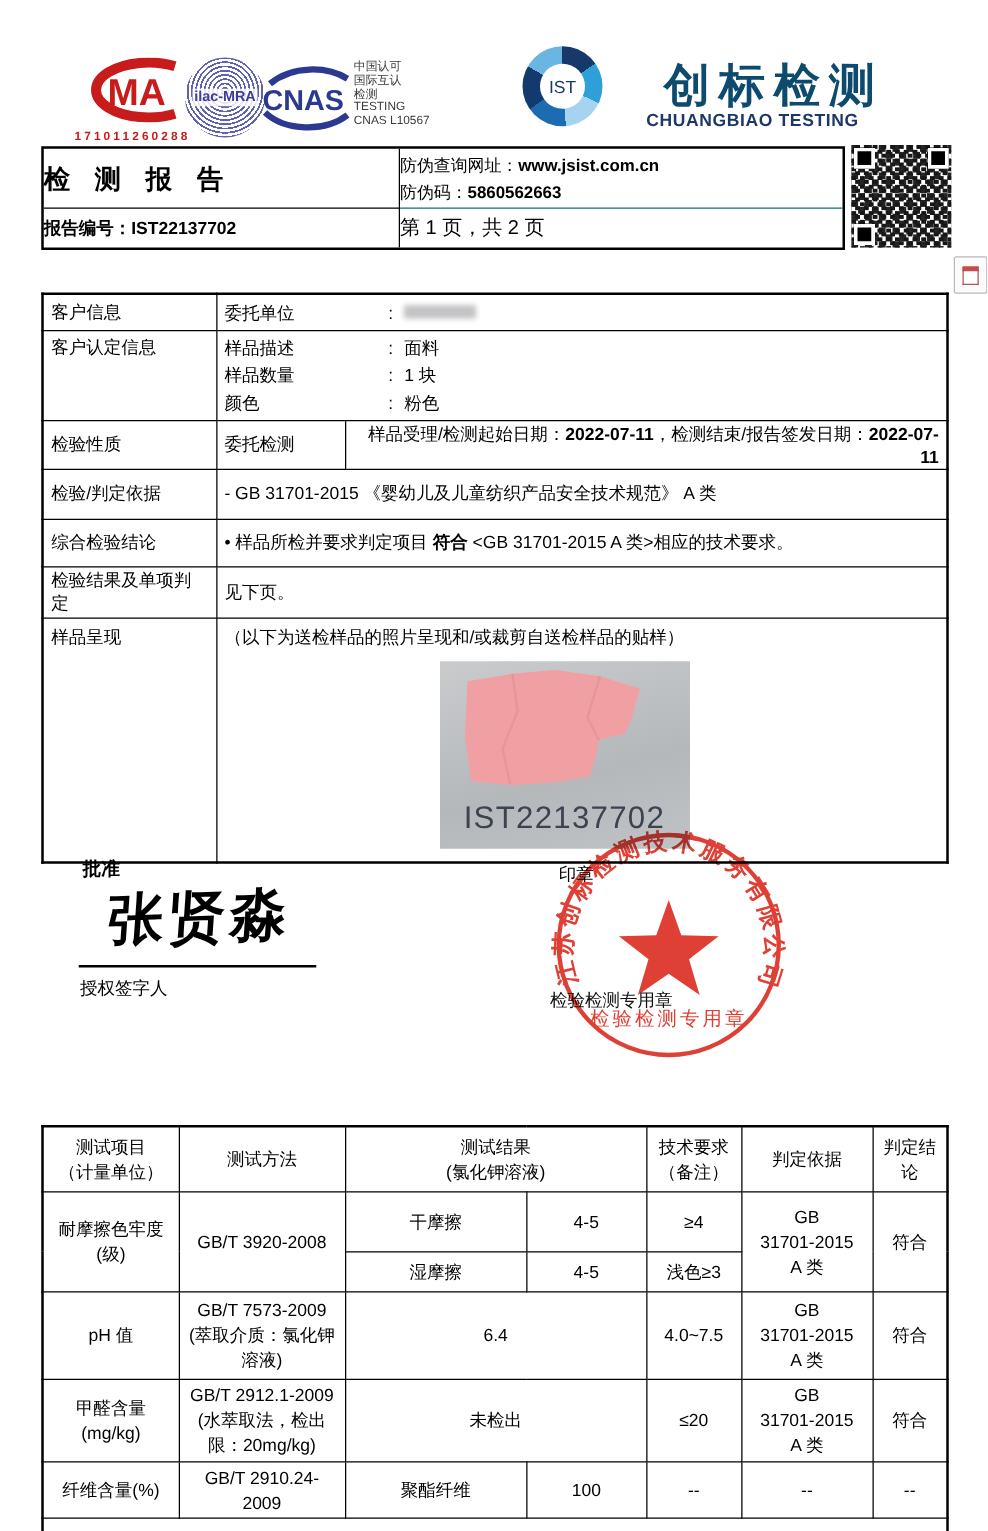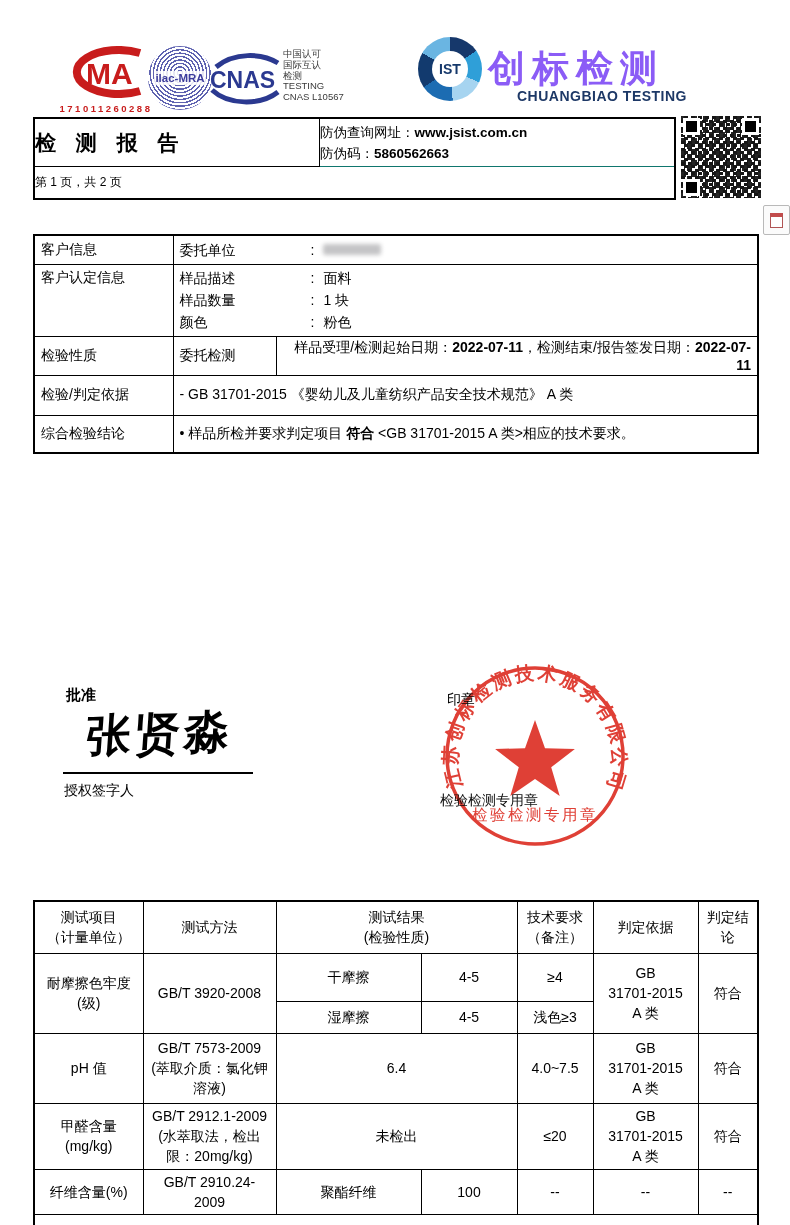--- a/index.html
+++ b/index.html
@@ -13,34 +13,34 @@
   .ilac { position:absolute; left:148px; top:46px; width:64px; height:64px; border-radius:50%;
           background:repeating-radial-gradient(circle at 50% 42%, #ffffff 0 2px, #5e62b0 2px 3.4px);
           display:flex; align-items:center; justify-content:center; }
   .ilac-txt { background:rgba(255,255,255,.85); color:#3c3c9c; font-weight:bold; font-size:11.5px; padding:1px 1px; }
   .cnas { position:absolute; left:208px; top:50px; }
   .accred { position:absolute; left:283px; top:49px; font-size:9.5px; line-height:10.8px; color:#3a3a3a; }
   .accred span { display:block; }
   .ist { position:absolute; left:418px; top:37px; width:64px; height:64px; border-radius:50%;
          background:conic-gradient(#16386b 0 55deg,#2f9fd8 55deg 115deg,#a6d4f0 115deg 175deg,#1c6cb2 175deg 235deg,#123a6e 235deg 300deg,#6ab5e2 300deg 360deg);
          display:flex; align-items:center; justify-content:center; }
-  .ist-core { width:36px; height:36px; border-radius:50%; background:#fff; color:#15386b; font-weight:bold;
+  .ist-core { width:36px; height:36px; border-radius:50%; background:#fff; color:#15386b; font-weight:normal;
               font-size:14px; display:flex; align-items:center; justify-content:center; }
-  .c-cn { position:absolute; left:488px; top:44px; font-family:"Liberation Serif", serif;
-          font-size:37px; font-weight:bold; letter-spacing:7px; color:#8b5cf6; }
+  .c-cn { position:absolute; left:531px; top:44px; font-family:"Liberation Serif", serif;
+          font-size:37px; font-weight:bold; letter-spacing:7px; color:#0c4a6e; }
   .c-en { position:absolute; left:517px; top:88px; font-size:14px; font-weight:bold; color:#1d3866; letter-spacing:.5px; }
 
   
   .rpt { position:absolute; left:33px; top:117px; width:643px; border:2px solid #000;
          display:grid; grid-template-columns:285px 1fr; grid-template-rows:48px 31px; }
   .rpt > div { display:flex; flex-direction:column; align-items:flex-start; justify-content:center; }
   .rpt .tl { border-right:1px solid #000; border-bottom:1px solid #000; font-size:21px; font-weight:bold; letter-spacing:7px; }
   .rpt .tr { border-bottom:1px solid #0f766e; font-size:13.5px; line-height:21px; }
   .rpt .bl { border-right:1px solid #000; font-size:14px; font-weight:bold; }
-  .rpt .br { font-size:12px; }
+  .rpt .br { font-size:16px; }
   .bold { font-weight:bold; }
 
   
   .qr { position:absolute; left:681px; top:116px; width:80px; height:82px; background-color:#fff;
         background-image:repeating-conic-gradient(#161616 0 25%, transparent 0 50%),
                          repeating-conic-gradient(transparent 0 25%, #242424 0 50%);
         background-size:7px 7px, 11px 11px; position:absolute; }
   .qr .f { position:absolute; width:17px; height:17px; background:#000;
            box-shadow:inset 0 0 0 3px #fff, inset 0 0 0 6px #000; }
   .qr .f1 { left:2px; top:2px; } .qr .f2 { right:2px; top:2px; } .qr .f3 { left:2px; bottom:2px; }
@@ -122,20 +122,23 @@
   <div class="c-cn">创标检测</div>
   <div class="c-en">CHUANGBIAO TESTING</div>
 
   <div class="rpt">
     <div class="tl">
       <span>检 测 报 告</span>
     </div>
     <div class="tr">
       <span><span>防伪查询网址：</span><span class="bold">www.jsist.com.cn</span></span>
       <span><span>防伪码：</span><span class="bold">5860562663</span></span>
+    </div>
+    <div class="bl">
+      <span><span>报告编号：</span><span>IST22137702</span></span>
     </div>
     <div class="br">第 1 页，共 2 页</div>
   </div>
 
   <div class="qr">
     <div class="f f1"></div>
     <div class="f f2"></div>
     <div class="f f3"></div>
   </div>
 
@@ -188,20 +191,37 @@
       </td>
     </tr>
     <tr style="height:40px">
       <td class="lab">检验/判定依据</td>
       <td colspan="2">-  GB 31701-2015 《婴幼儿及儿童纺织产品安全技术规范》 A 类</td>
     </tr>
     <tr style="height:38px">
       <td class="lab">综合检验结论</td>
       <td colspan="2">
         <span>• 样品所检并要求判定项目 </span><span class="bold">符合</span><span> &lt;GB 31701-2015 A 类&gt;相应的技术要求。</span>
+      </td>
+    </tr>
+    <tr style="height:30px">
+      <td class="lab">检验结果及单项判定</td>
+      <td colspan="2">见下页。</td>
+    </tr>
+    <tr style="height:196px">
+      <td class="lab" style="vertical-align:top;padding-top:6px">样品呈现</td>
+      <td colspan="2" style="vertical-align:top;padding-top:6px">
+        <div>（以下为送检样品的照片呈现和/或裁剪自送检样品的贴样）</div>
+        <div class="photo">
+          <svg width="200" height="150" viewBox="0 0 200 150" style="position:absolute;inset:0">
+            <path d="M22 16 L58 10 L92 7 L128 12 L160 22 L153 47 L148 58 L127 63 L124 78 L120 92 L92 97 L58 99 L25 96 L20 60 Z" fill="#f0a0a2"></path>
+            <path d="M58 10 L62 40 L50 70 L56 98 M128 12 L118 45 L127 63" stroke="#e08f92" stroke-width="2" fill="none" opacity=".6"></path>
+          </svg>
+          <div class="photo-label">IST22137702</div>
+        </div>
       </td>
     </tr>
   </tbody>
     </table>
 
   <div class="approve-label">批准</div>
   <div class="signature">张贤淼</div>
   <div class="sig-line"></div>
   <div class="signer-label">授权签字人</div>
   <div class="seal-label">印章</div>
@@ -226,21 +246,21 @@
       <col style="width:76px">
         <col style="width:105px">
         <col style="width:60px">
     </colgroup>
     <tbody>
         <tr style="height:52px">
       <td class="pre">测试项目
 （计量单位）</td>
       <td>测试方法</td>
       <td colspan="2" class="pre">测试结果
-(检验性质)</td>
+(氯化钾溶液)</td>
       <td class="pre">技术要求
 （备注）</td>
       <td>判定依据</td>
       <td>判定结论</td>
     </tr>
     <tr style="height:48px">
       <td rowspan="2" class="pre">耐摩擦色牢度
 (级)</td>
       <td rowspan="2">GB/T 3920-2008</td>
       <td>干摩擦</td>

